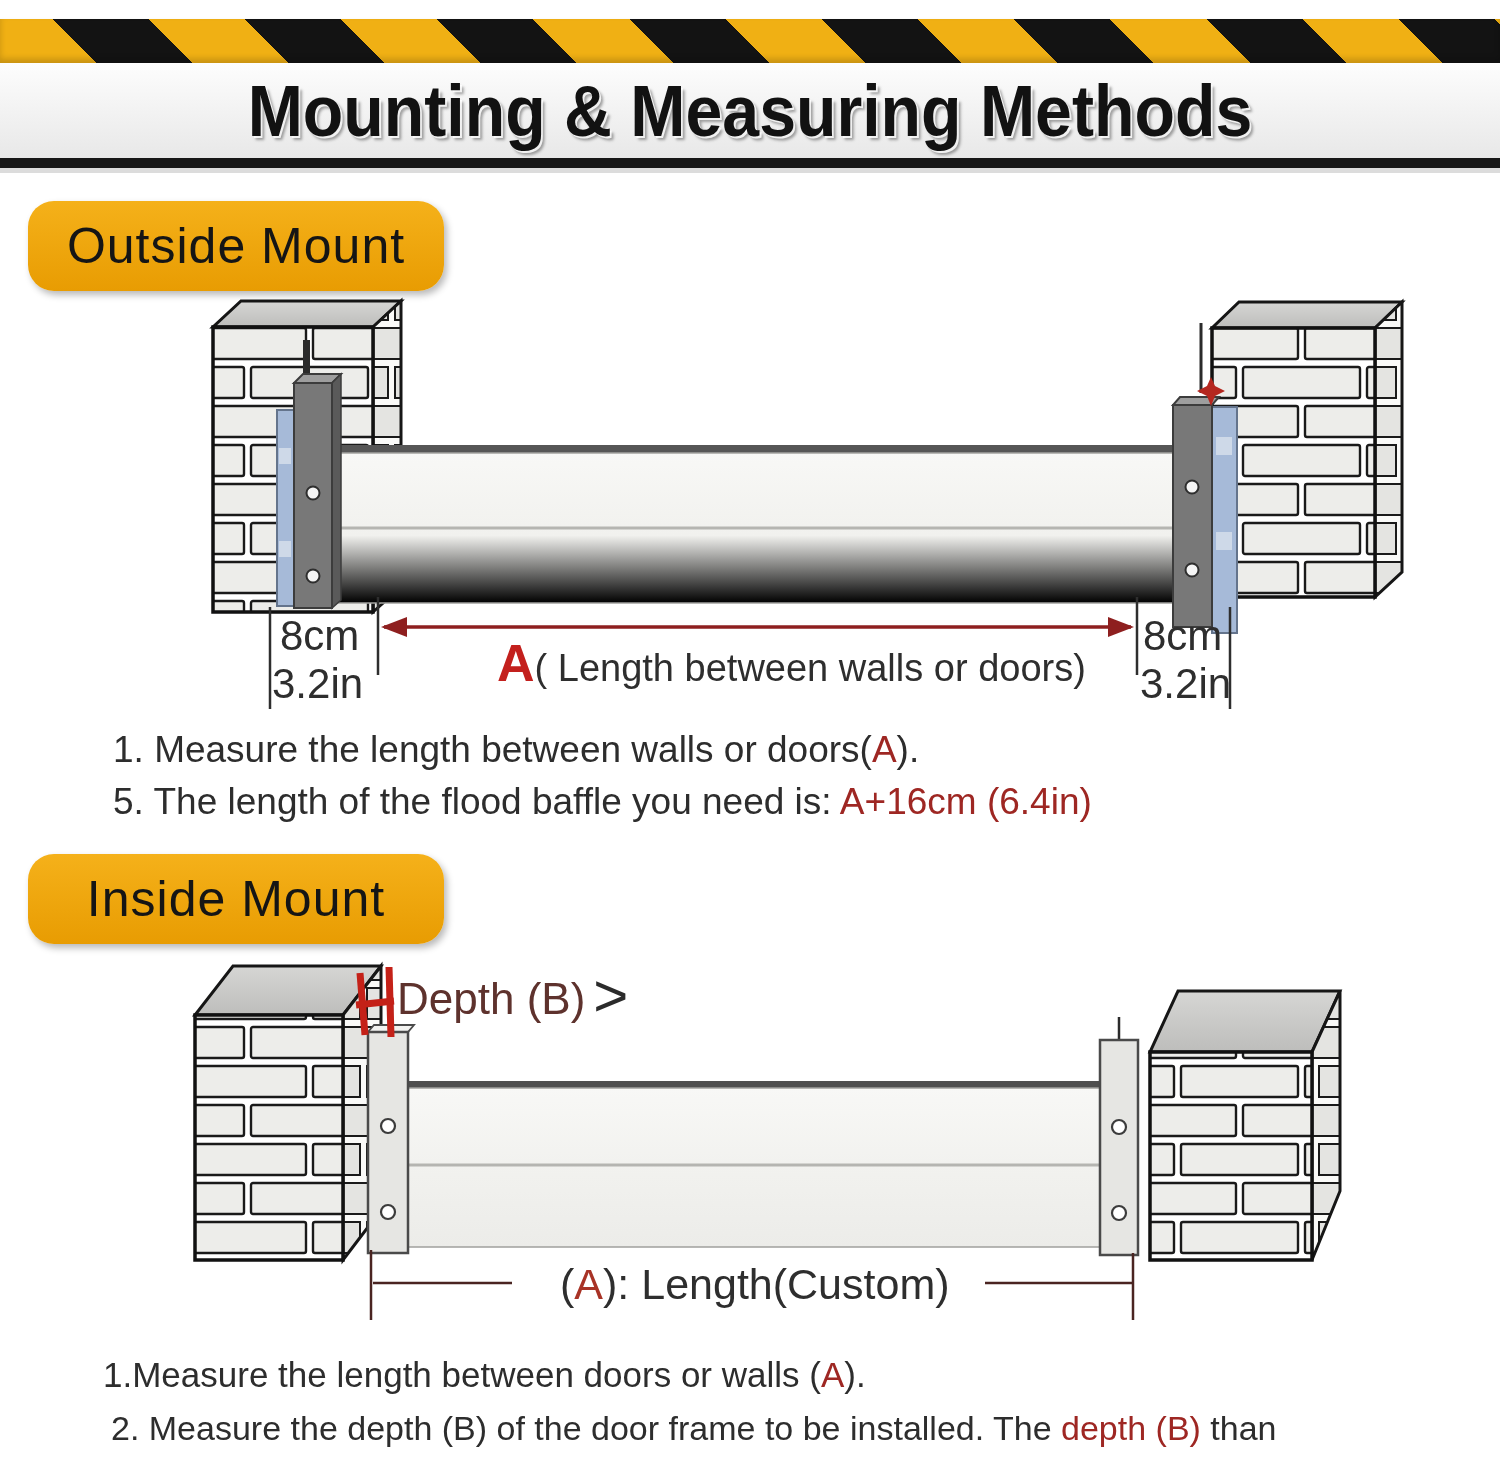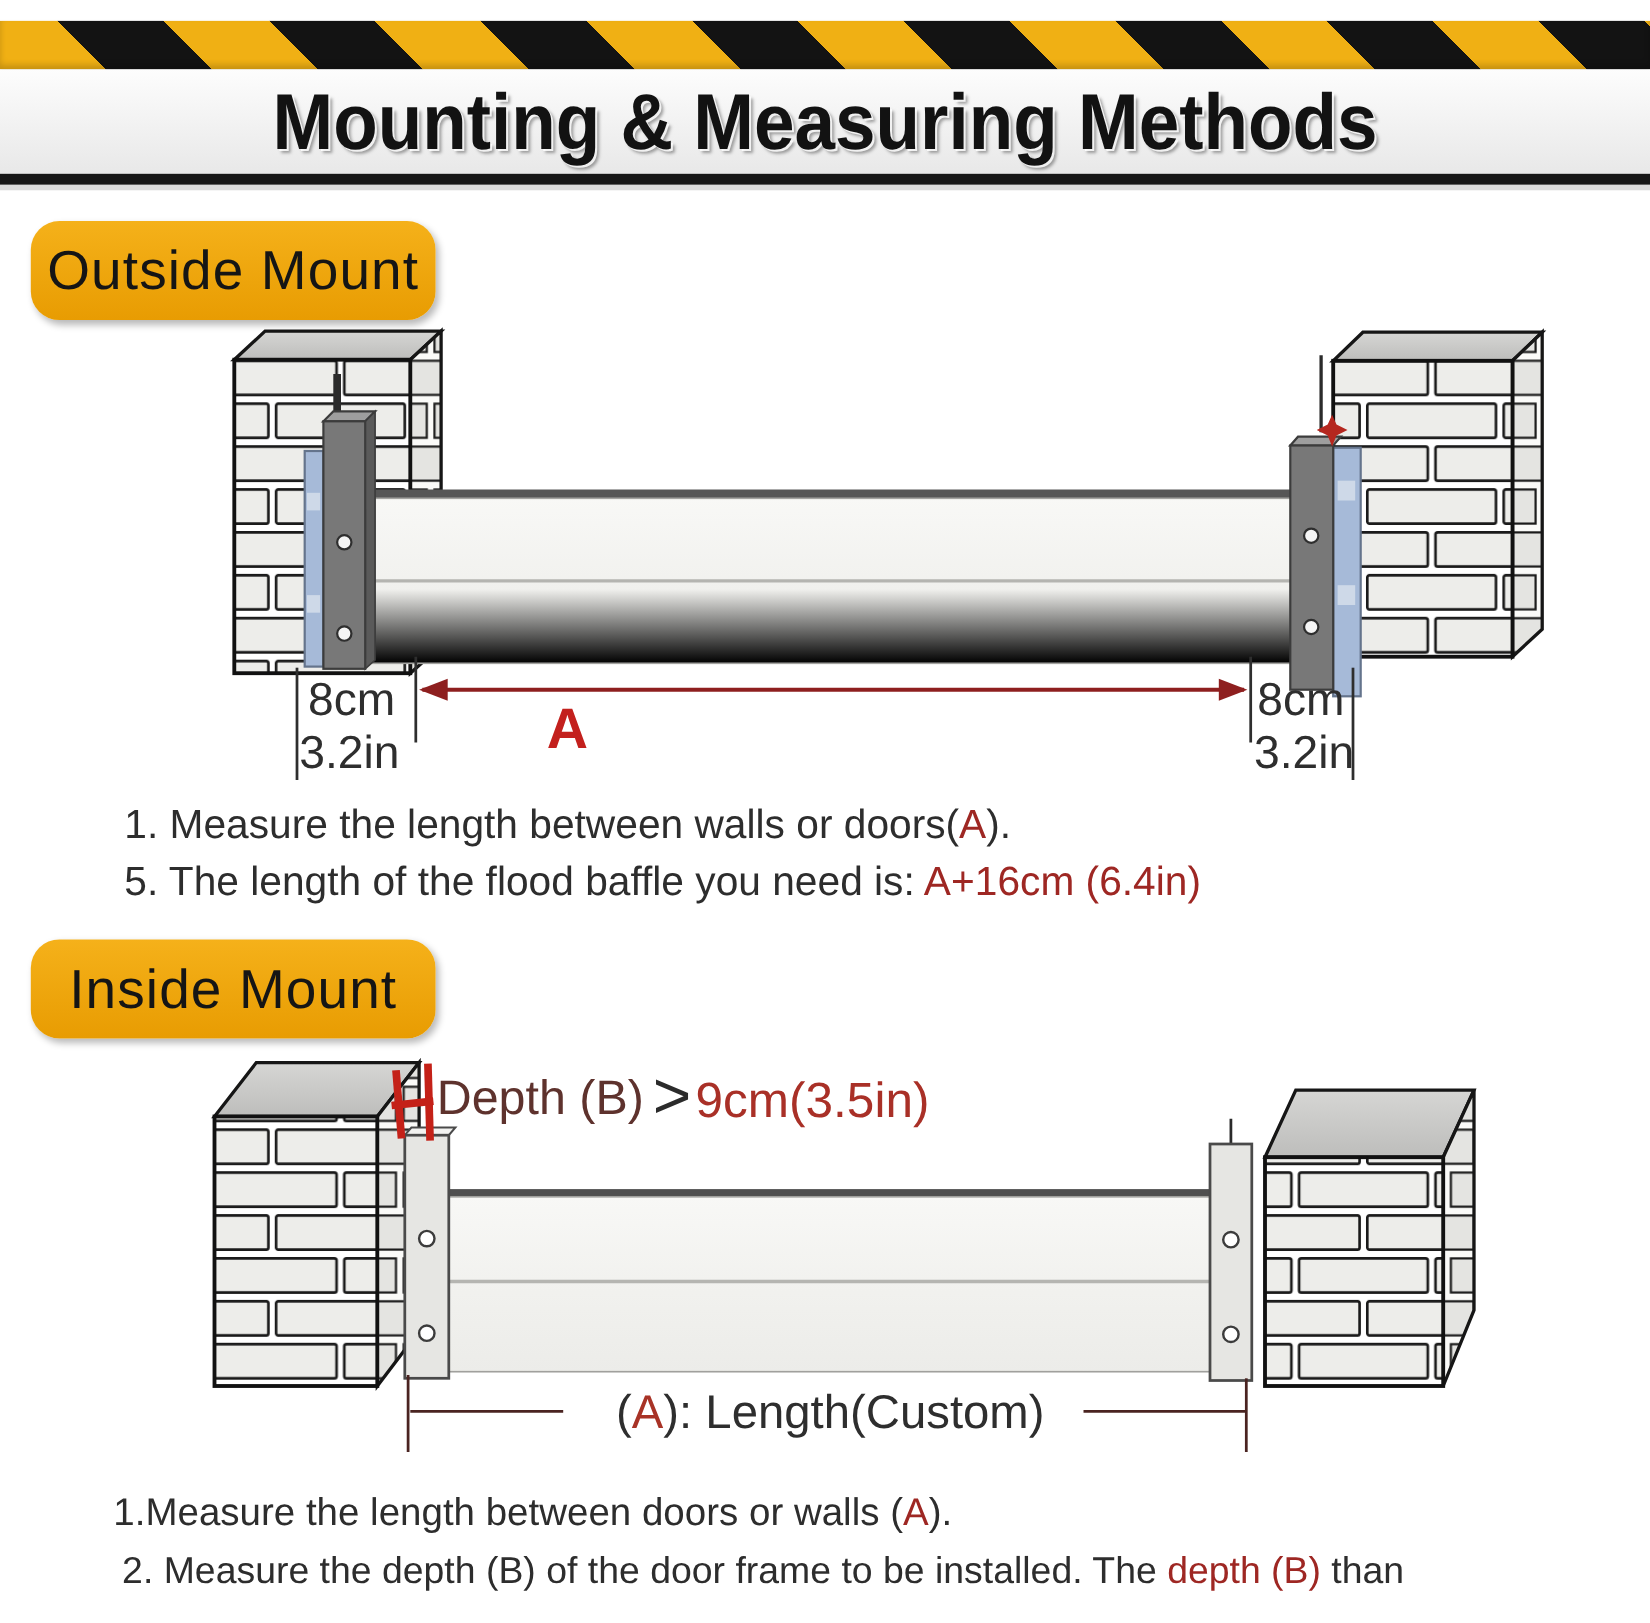--- a/index.html
+++ b/index.html
@@ -21,21 +21,21 @@
   .title{
     font-size:72px;font-weight:bold;color:#121212;white-space:nowrap;
     transform:scaleX(.92);letter-spacing:0;
     text-shadow:2px 2px 0 rgba(255,255,255,.85), 4px 4px 3px rgba(0,0,0,.35);
   }
   .dark-bar{position:absolute;left:0;top:143px;width:1500px;height:10px;background:#171717;}
   .sub-bar{position:absolute;left:0;top:153px;width:1500px;height:5px;background:#dcdcdc;}
 
   
   .badge{
-    position:absolute;width:368px;height:90px;border-radius:26px;
+    position:absolute;width:416px;height:90px;border-radius:26px;
     background:linear-gradient(180deg,#f5b11a,#e89c02);
     display:flex;align-items:center;justify-content:center;
     font-size:50px;letter-spacing:1px;color:#151515;
     box-shadow:3px 4px 7px rgba(0,0,0,.28);z-index:3;
   }
   .badge-outside{left:28px;top:186px;}
   .badge-inside{left:28px;top:839px;}
 
   
   .svg-outside{position:absolute;left:0;top:270px;width:1500px;height:430px;z-index:1;}
@@ -158,20 +158,21 @@
       <polygon points="1134,342 1108,332 1108,352" fill="#8e1f1f"></polygon>
     </g>
   </svg>
 
   <div class="lbl gap-cm-left">8cm</div>
   <div class="lbl gap-in-left">3.2in</div>
   <div class="lbl gap-cm-right">8cm</div>
   <div class="lbl gap-in-right">3.2in</div>
   <div class="lbl dim-a">
     <span class="red-letter">A</span>
+      <span class="caption">( Length between walls or doors)</span>
   </div>
 
   <div class="step step-o1">
     <span>1. Measure the length between walls or doors(</span><span class="accent">A</span><span>).</span>
   </div>
   <div class="step step-o2">
     <span>5. The length of the flood baffle you need is: </span><span class="accent">A+16cm (6.4in)</span><span></span>
   </div>
 
   <svg class="svg-inside" viewBox="0 0 1500 385" xmlns="http://www.w3.org/2000/svg">
@@ -242,21 +243,20 @@
       <line x1="371" y1="305" x2="371" y2="375"></line>
       <line x1="373" y1="338" x2="512" y2="338"></line>
       <line x1="985" y1="338" x2="1132" y2="338"></line>
       <line x1="1133" y1="308" x2="1133" y2="375"></line>
     </g>
   </svg>
 
   <div class="lbl depth-label">
     <span class="depth-name">Depth (B)</span>
     <span class="gt">&gt;</span>
-    <span class="depth-value">9cm(3.5in)</span>
   </div>
   <div class="lbl dim-custom">
     <span>(</span><span class="red-letter">A</span><span>): Length(Custom)</span>
   </div>
 
   <div class="step step-i1">
     <span>1.Measure the length between doors or walls (</span><span class="accent">A</span><span>).</span>
   </div>
   <div class="step step-i2">
     <span>2. Measure the depth (B) of the door frame to be installed. The </span><span class="accent">depth (B)</span><span> than</span>

